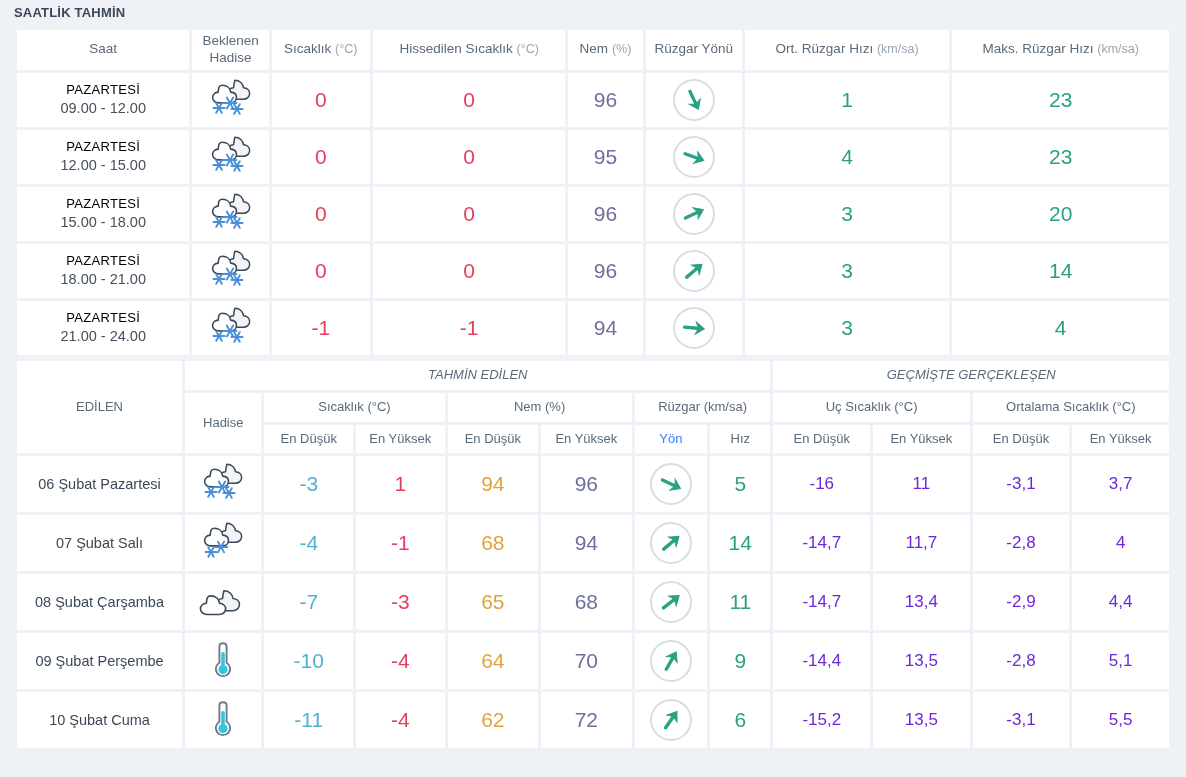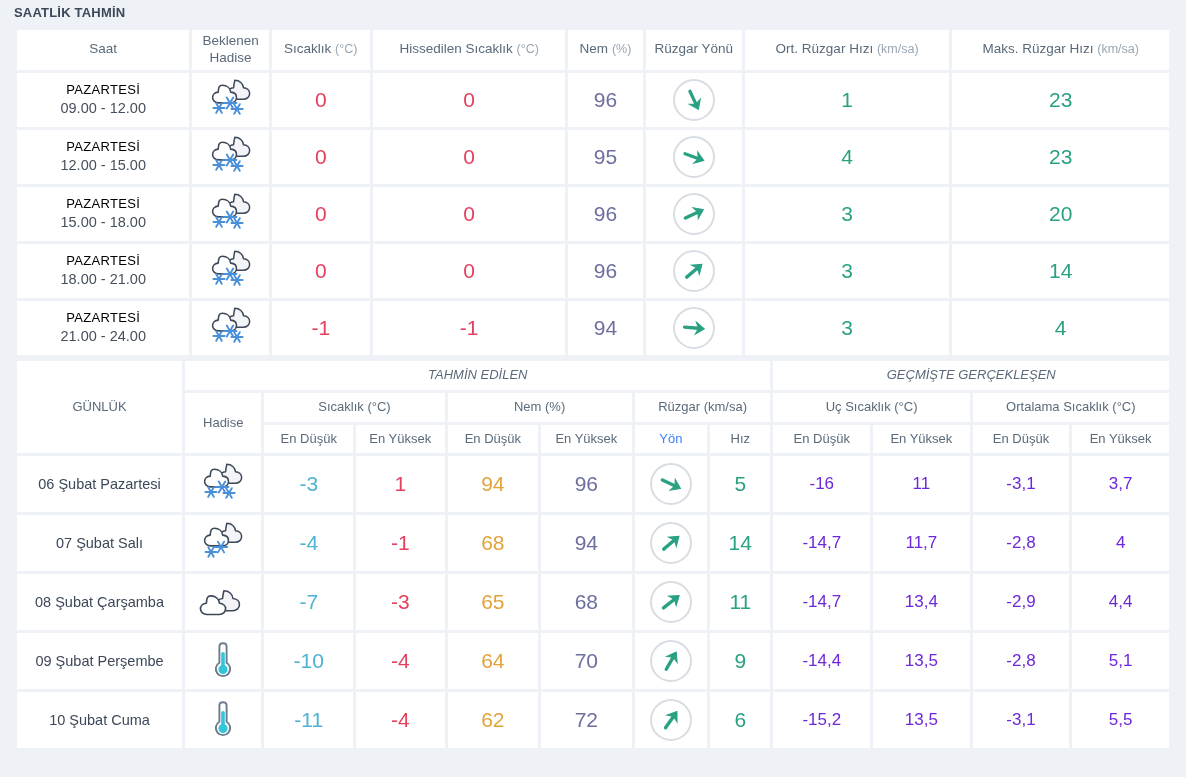--- a/index.html
+++ b/index.html
@@ -342,21 +342,21 @@
         <col style="width:90px">
         <col style="width:72px">
         <col style="width:60px">
       <col style="width:96px">
         <col style="width:96px">
         <col style="width:96px">
         <col style="width:96px">
     </colgroup>
     <thead>
       <tr>
-        <th rowspan="3"><span>GÜNLÜK</span></th>
+        <th rowspan="3"><span>EDİLEN</span></th>
         <th colspan="7" class="group"><span>TAHMİN EDİLEN</span></th>
         <th colspan="4" class="group"><span>GEÇMİŞTE GERÇEKLEŞEN</span></th>
       </tr>
       <tr>
         <th rowspan="2"><span>Hadise</span></th>
         <th colspan="2"><span>Sıcaklık (°C)</span></th>
         <th colspan="2"><span>Nem (%)</span></th>
         <th colspan="2"><span>Rüzgar (km/sa)</span></th>
         <th colspan="2"><span>Uç Sıcaklık (°C)</span></th>
         <th colspan="2"><span>Ortalama Sıcaklık (°C)</span></th>

